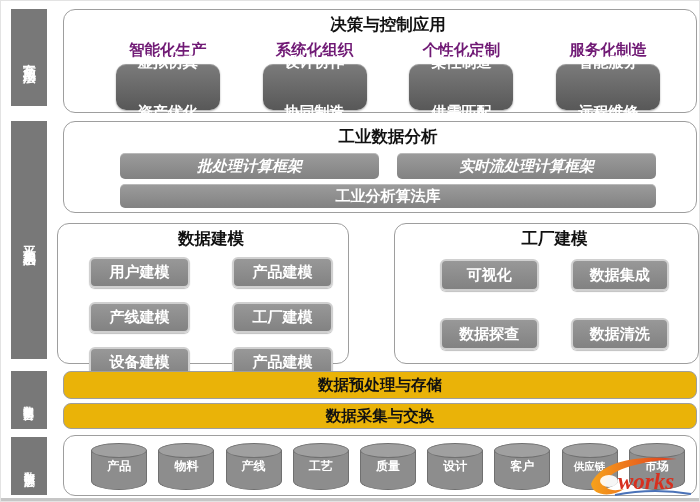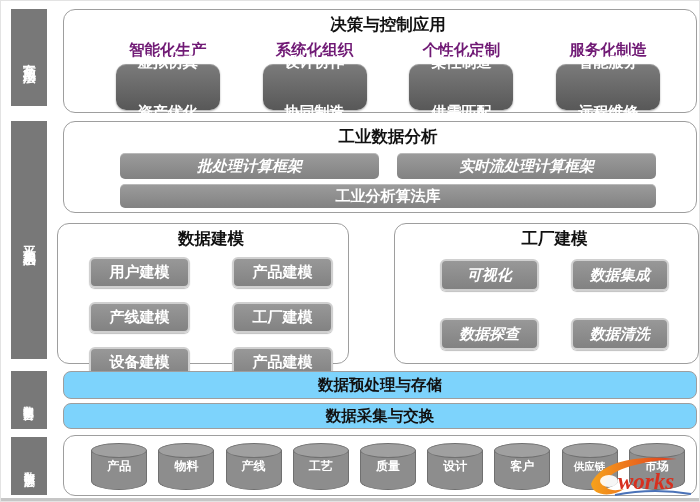--- a/index.html
+++ b/index.html
@@ -46,24 +46,24 @@
   .gbar.lib{height:24px;margin-top:5px;}
 
   
   .btn-grid{display:grid;grid-template-columns:1fr 1fr;}
   .grid-modeling{padding:0 15px;column-gap:42px;row-gap:14px;margin-top:7px;}
   .grid-engineering{padding:0 29px;column-gap:32px;row-gap:27px;margin-top:9px;}
   .gbtn{height:27px;border-radius:6px;border:2px solid #d0d0d0;
     background:linear-gradient(180deg,#989898,#828282);
     color:#fff;font-weight:700;font-size:15px;display:flex;align-items:center;justify-content:center;
     box-shadow:0 1px 1px rgba(0,0,0,.25);}
-  .grid-engineering .gbtn{height:28px;font-style:italic;}
-
-  
-  .int-bar{position:absolute;left:62px;width:634px;background:#7dd3fc;border:1.4px solid #9e9e9e;
+  .grid-engineering .gbtn{height:28px;}
+
+  
+  .int-bar{position:absolute;left:62px;width:634px;background:#eab308;border:1.4px solid #9e9e9e;
     border-radius:8px;box-sizing:border-box;display:flex;align-items:center;justify-content:center;
     font-weight:700;font-size:15.5px;color:#111;}
   .int-1{top:370px;height:28px;}
   .int-2{top:402px;height:26px;}
 
   
   .cyl-row{display:flex;justify-content:space-evenly;align-items:flex-start;padding-top:7px;}
   .cyl{position:relative;width:56px;height:47px;}
   .cyl-top{position:absolute;top:0;left:0;width:56px;height:15px;border-radius:50%;
     background:#a0a0a0;border:1px solid #707070;box-sizing:border-box;z-index:2;}

